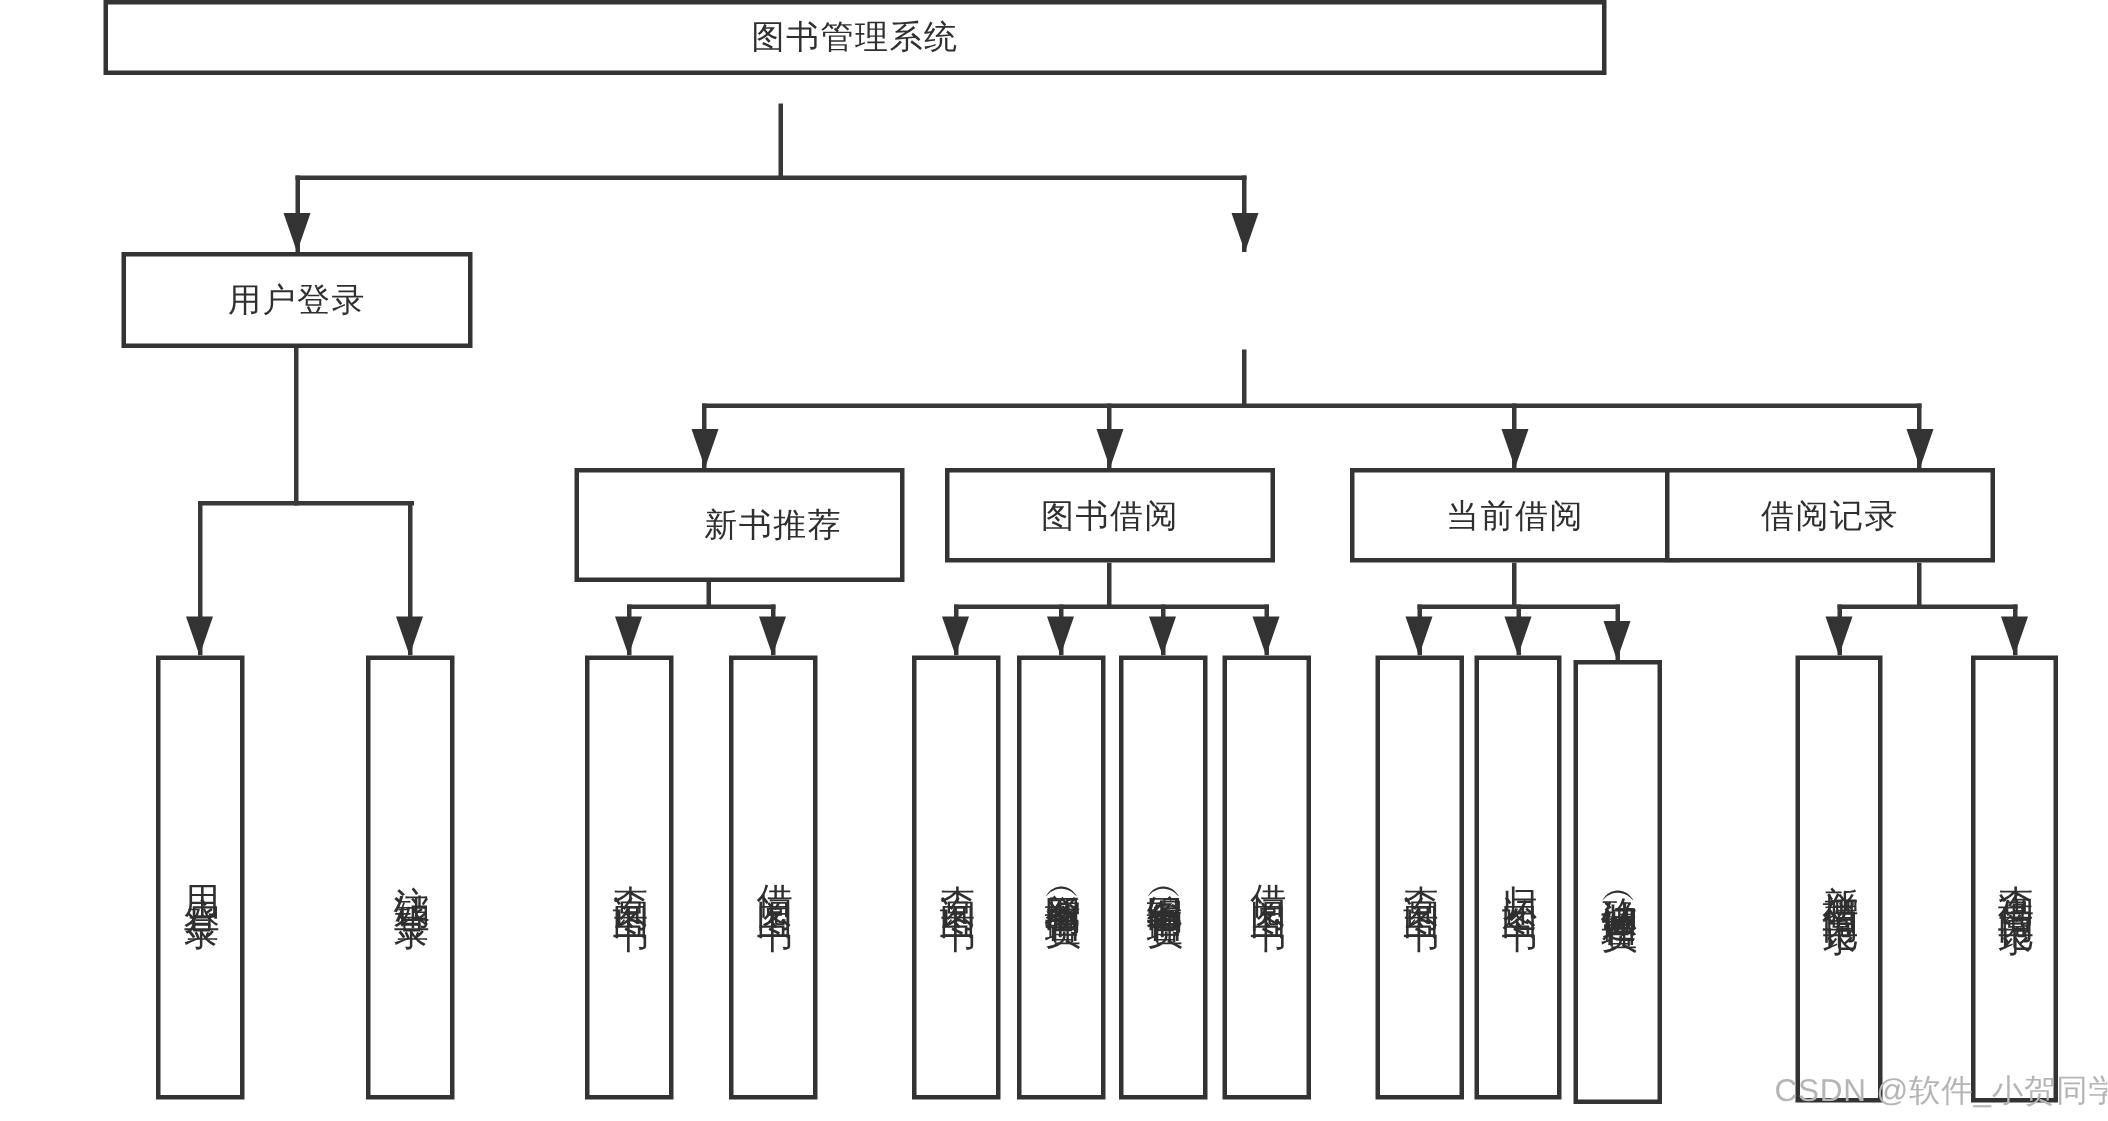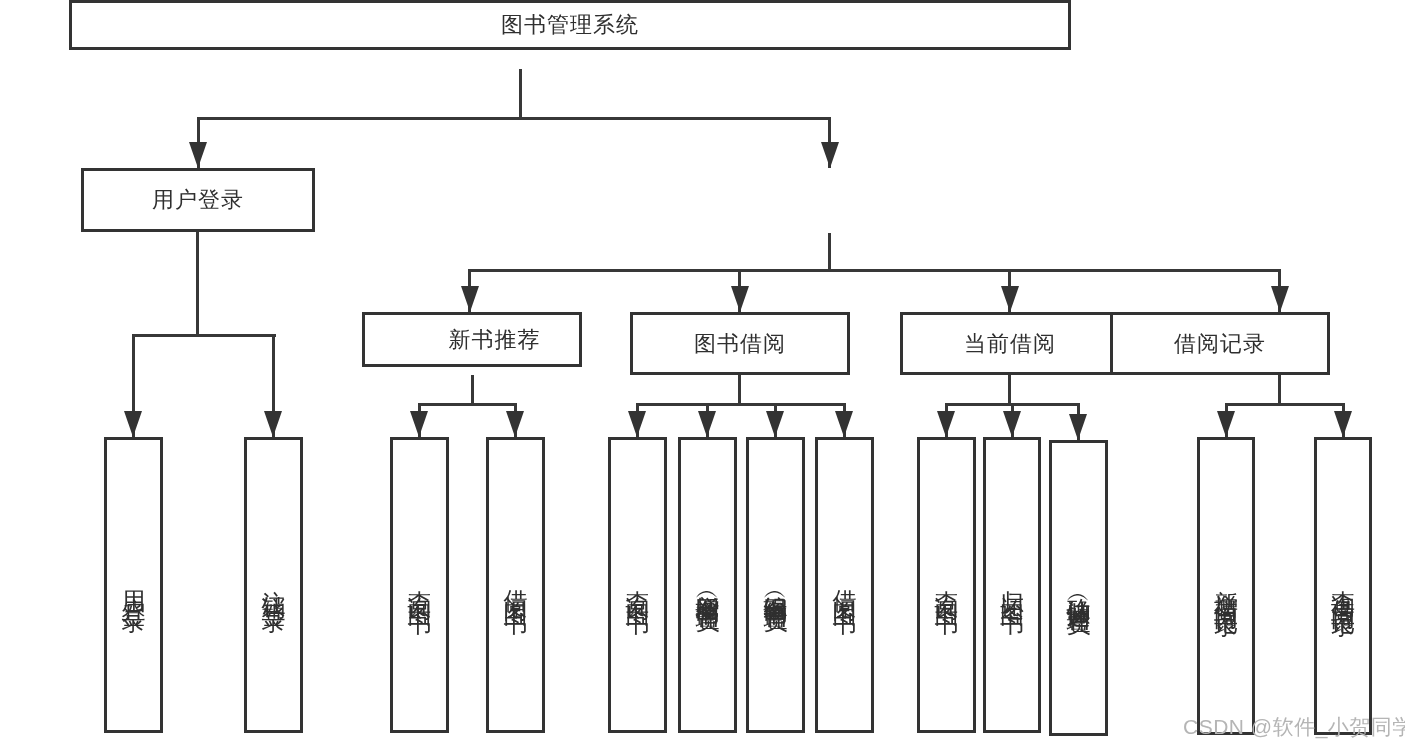--- a/index.html
+++ b/index.html
@@ -61,21 +61,21 @@
 
   <div class="box hnode" style="left:21px; top:0; width:1002px; height:50px;margin-left:48px;">
     <span>图书管理系统</span>
   </div>
 
   <div class="box hnode" style="left:81px; top:168px; width:234px; height:64px;">
     <span>用户登录</span>
   </div>
 
 
-  <div class="box hnode" style="left:362px; top:312px; width:220px; height:55px;padding-left:45px;">
+  <div class="box hnode" style="left:383px; top:312px; width:220px; height:76px;padding-left:45px;">
     <span>新书推荐</span>
   </div>
 
   <div class="box hnode" style="left:900px; top:312px; width:220px; height:63px;">
     <span>当前借阅</span>
   </div>
 
   <div class="box hnode" style="left:630px; top:312px; width:220px; height:63px;">
     <span>图书借阅</span>
   </div>

